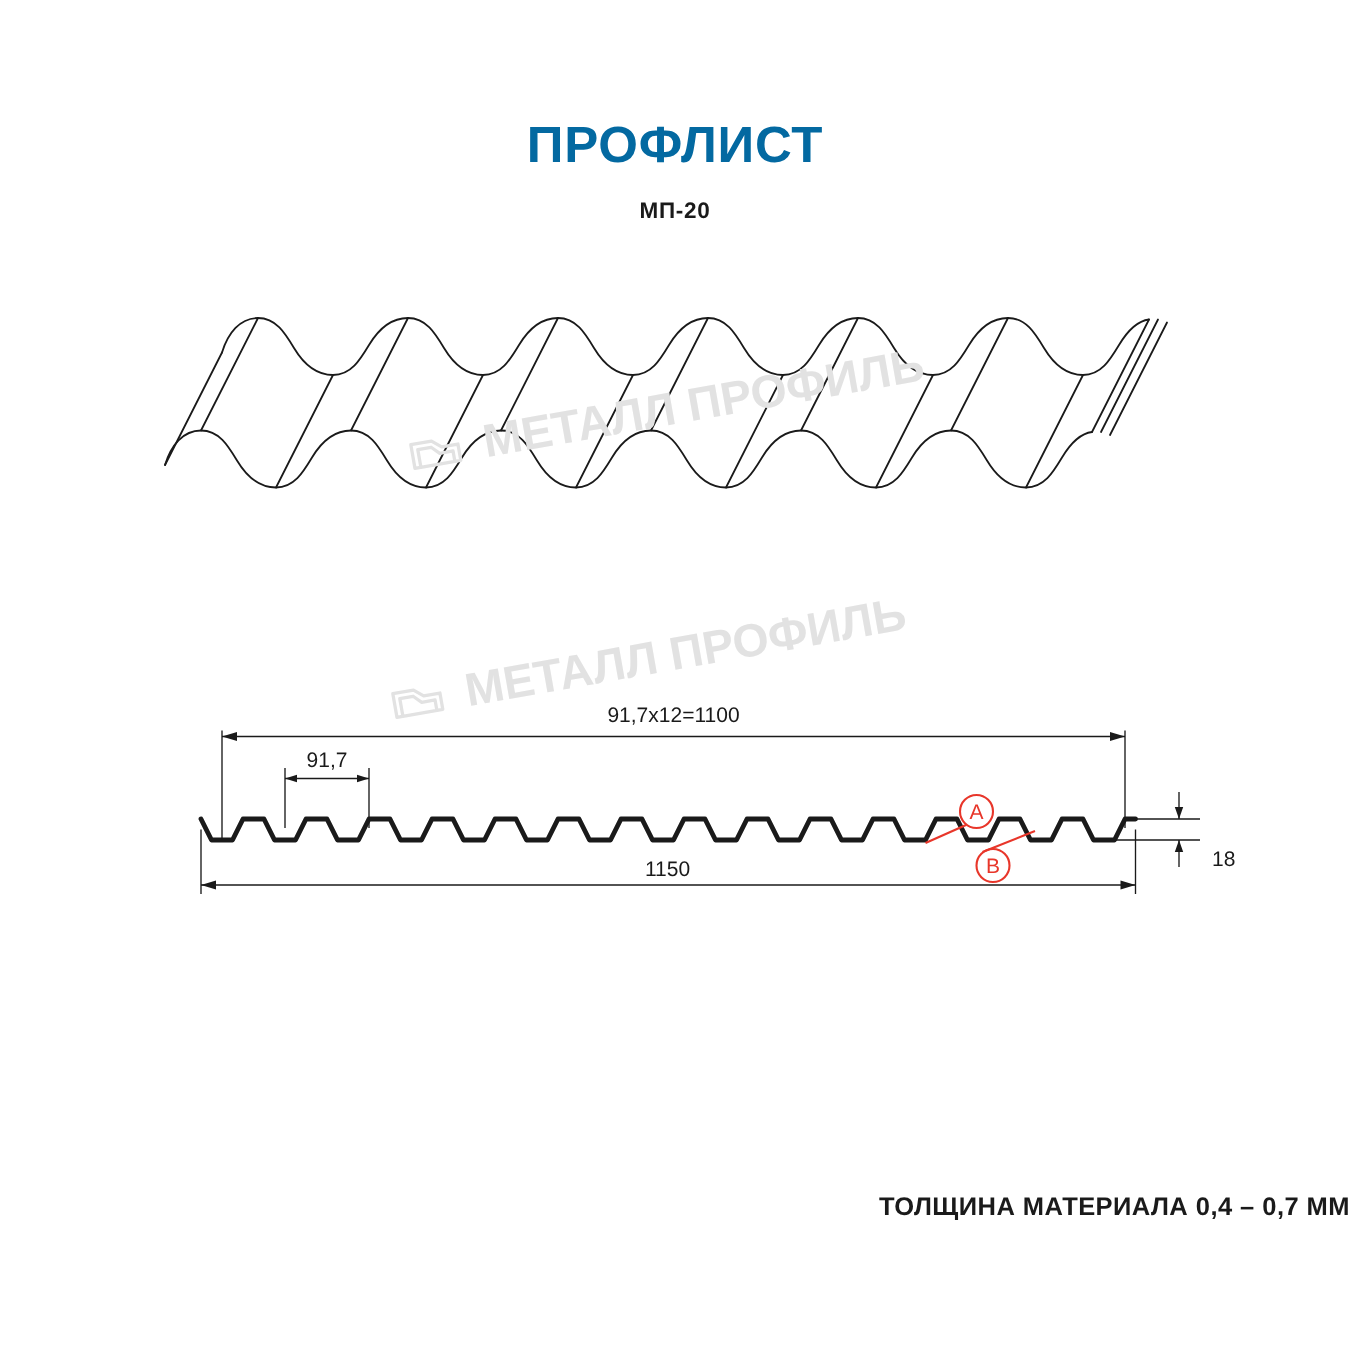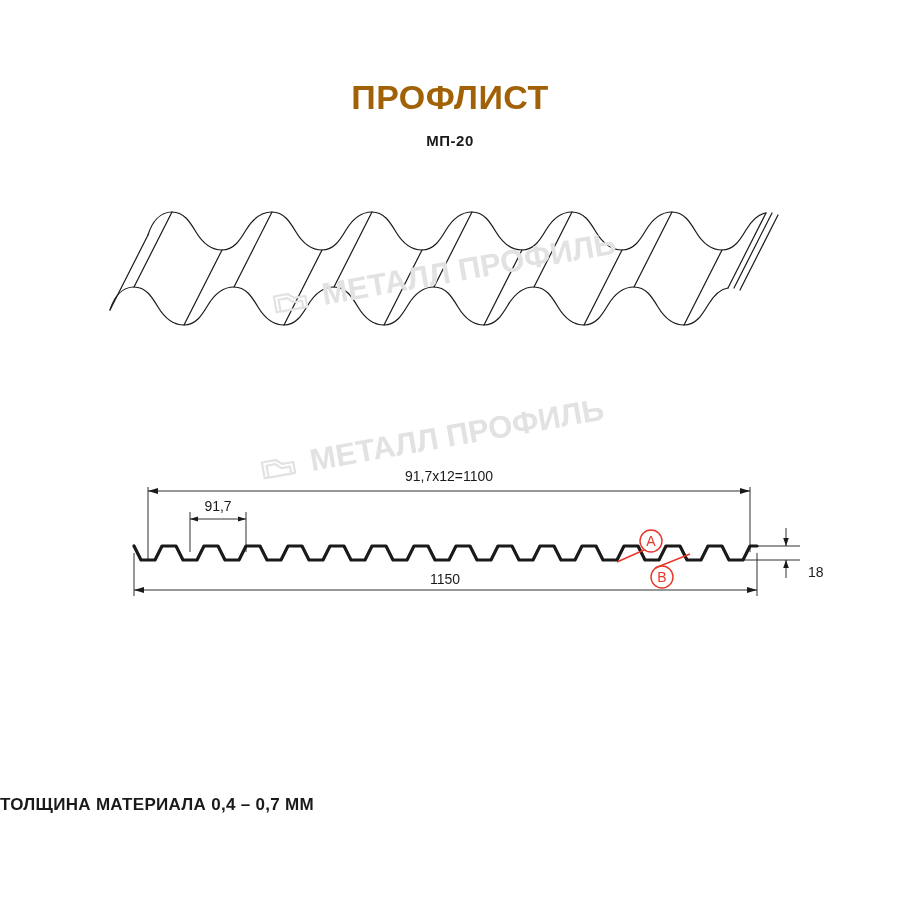--- a/index.html
+++ b/index.html
@@ -22,39 +22,39 @@
   }
   .title {
     position: absolute;
     top: 78px;
     left: 0;
     width: 900px;
     text-align: center;
     font-size: 34px;
     font-weight: bold;
     letter-spacing: 0.5px;
-    color: #a16207;
+    color: #0369a1;
   }
   .subtitle {
     position: absolute;
     top: 132px;
     left: 0;
     width: 900px;
     text-align: center;
     font-size: 15px;
     font-weight: bold;
     letter-spacing: 0.5px;
     color: #1a1a1a;
   }
   .footnote {
     position: absolute;
     top: 795px;
     left: 0;
     width: 900px;
-    text-align: left;
+    text-align: right;
     font-size: 17px;
     font-weight: bold;
     letter-spacing: 0.3px;
     color: #1a1a1a;
   }
   .drawing {
     position: absolute;
     top: 0;
     left: 0;
   }

